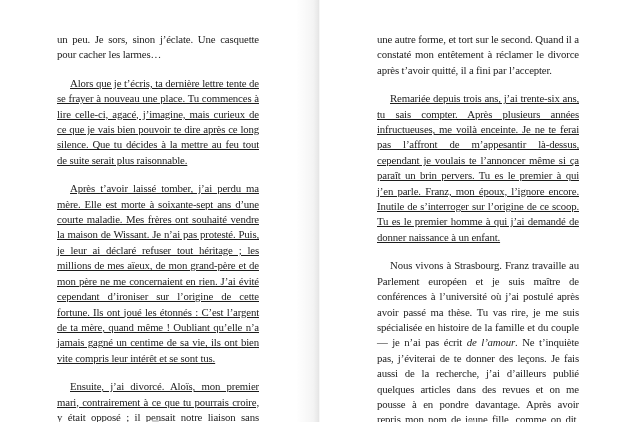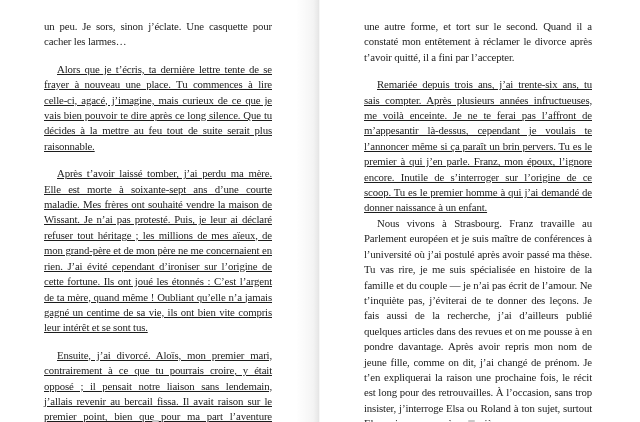--- a/index.html
+++ b/index.html
@@ -30,24 +30,24 @@
     position: absolute;
     top: 19px;
     left: 44px;
     width: 228px;
     font-size: 10.8px;
     line-height: 15.4px;
     letter-spacing: -0.15px;
     text-align: justify;
     text-justify: inter-word;
   }
-  .page-text p { margin: 0; }
+  .page-text p { margin: 13px; }
   .page-text p.indent { text-indent: 13px; }
   .page-text p.gap    { margin-top: 12px; text-decoration: underline; }
-  .page-text .seg-italic { }
+  .page-text .seg-italic { font-style: italic; }
 
   
   .gutter-shadow {
     position: absolute;
     top: 0;
     left: 296px;
     width: 22px;
     height: 100%;
     background: linear-gradient(to right, rgba(0,0,0,0) 0%, rgba(0,0,0,0.045) 78%, rgba(0,0,0,0.09) 100%);
     pointer-events: none;

